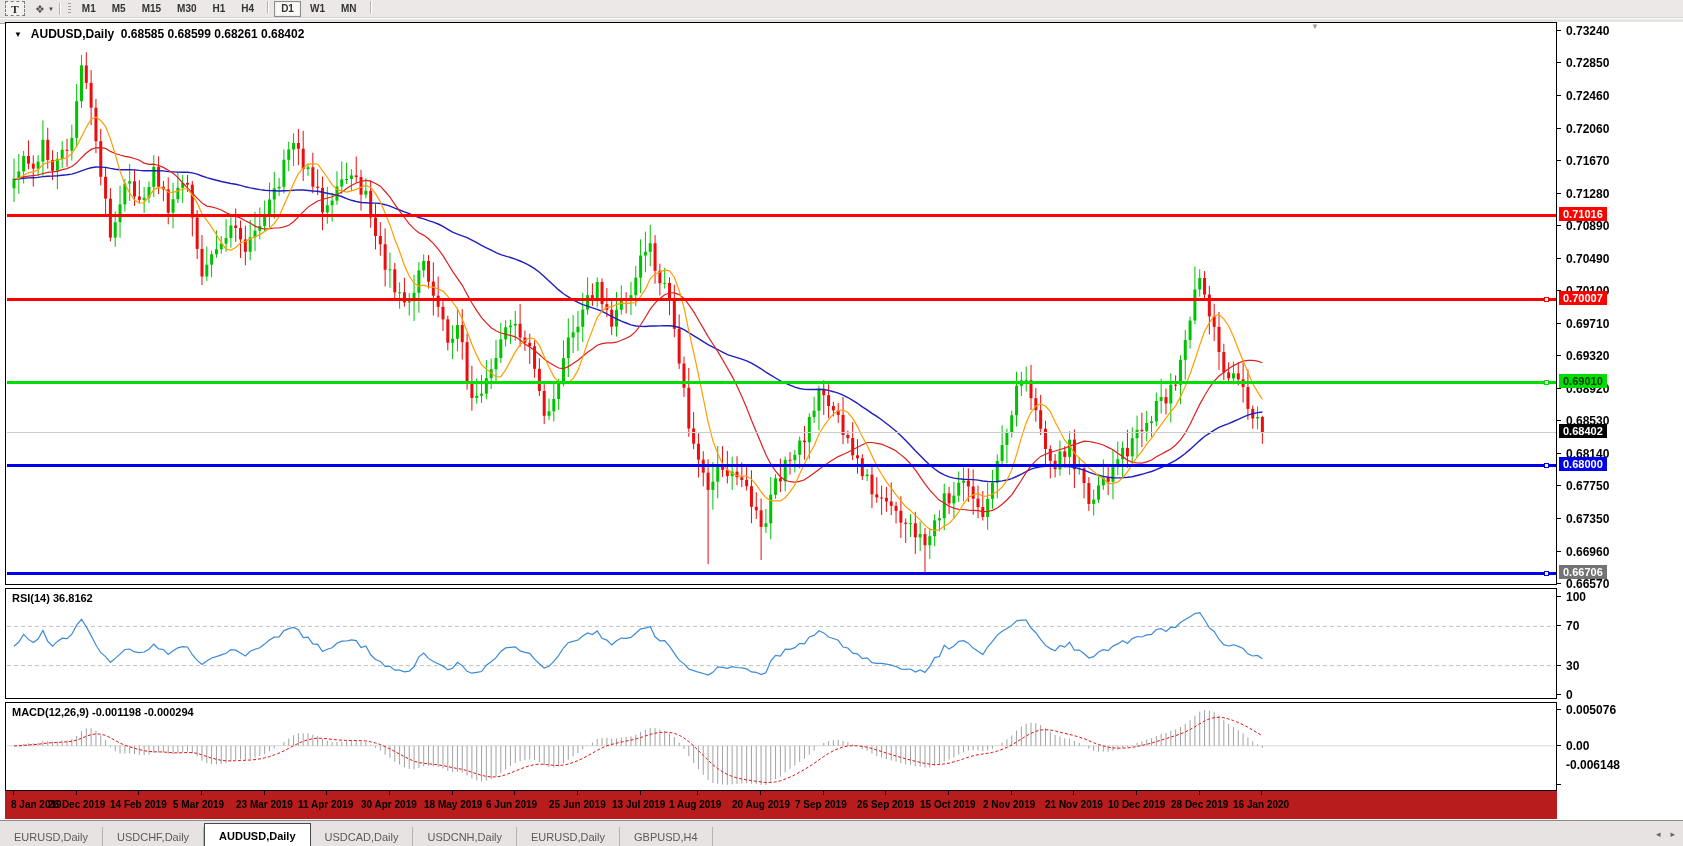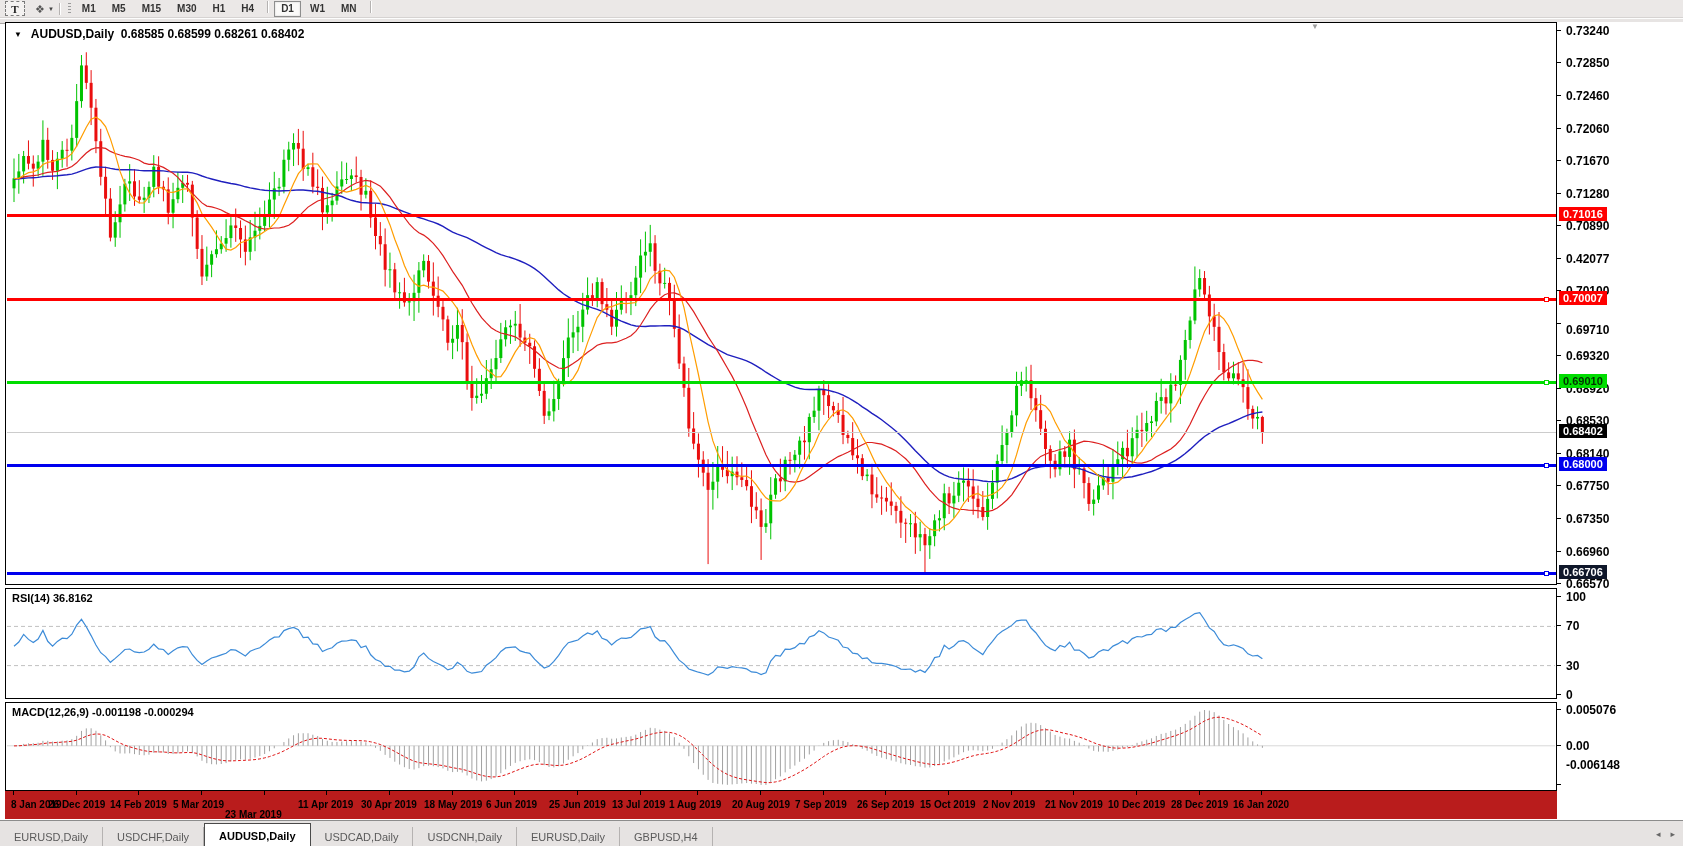--- a/index.html
+++ b/index.html
@@ -909,46 +909,46 @@
       <div class="ticklabel" style="top: 67px;">0.72460</div>
       <div class="tickmark" style="top: 106px;"></div>
       <div class="ticklabel" style="top: 100px;">0.72060</div>
       <div class="tickmark" style="top: 138px;"></div>
       <div class="ticklabel" style="top: 132px;">0.71670</div>
       <div class="tickmark" style="top: 171px;"></div>
       <div class="ticklabel" style="top: 165px;">0.71280</div>
       <div class="tickmark" style="top: 203px;"></div>
       <div class="ticklabel" style="top: 197px;">0.70890</div>
       <div class="tickmark" style="top: 236px;"></div>
-      <div class="ticklabel" style="top: 230px;">0.42077</div>
+      <div class="ticklabel" style="top: 230px;">0.70490</div>
       <div class="tickmark" style="top: 268px;"></div>
       <div class="ticklabel" style="top: 262px;">0.70100</div>
       <div class="tickmark" style="top: 301px;"></div>
-      <div class="ticklabel" style="top: 295px; margin-top: 6px;">0.69710</div>
+      <div class="ticklabel" style="top: 295px;">0.69710</div>
       <div class="tickmark" style="top: 333px;"></div>
       <div class="ticklabel" style="top: 327px;">0.69320</div>
       <div class="tickmark" style="top: 366px;"></div>
       <div class="ticklabel" style="top: 360px;">0.68920</div>
       <div class="tickmark" style="top: 398px;"></div>
       <div class="ticklabel" style="top: 392px;">0.68530</div>
       <div class="tickmark" style="top: 431px;"></div>
       <div class="ticklabel" style="top: 425px;">0.68140</div>
       <div class="tickmark" style="top: 463px;"></div>
       <div class="ticklabel" style="top: 457px;">0.67750</div>
       <div class="tickmark" style="top: 496px;"></div>
       <div class="ticklabel" style="top: 490px;">0.67350</div>
       <div class="tickmark" style="top: 529px;"></div>
       <div class="ticklabel" style="top: 523px;">0.66960</div>
       <div class="tickmark" style="top: 561px;"></div>
       <div class="ticklabel" style="top: 555px;">0.66570</div>
       <div class="pricetag" style="top: 185px; background: rgb(255, 0, 0); color: rgb(255, 255, 255);">0.71016</div>
       <div class="pricetag" style="top: 269px; background: rgb(255, 0, 0); color: rgb(255, 255, 255);">0.70007</div>
       <div class="pricetag" style="top: 352px; background: rgb(0, 221, 0); color: rgb(0, 51, 0);">0.69010</div>
       <div class="pricetag" style="top: 435px; background: rgb(0, 0, 238); color: rgb(255, 255, 255);">0.68000</div>
-      <div class="pricetag" style="top: 543px; background: #0f172a; color: rgb(255, 255, 255);">0.66706</div>
+      <div class="pricetag" style="top: 543px; background: #737373; color: rgb(255, 255, 255);">0.66706</div>
       <div class="pricetag" style="top: 402px; background: rgb(0, 0, 0); color: rgb(255, 255, 255);">0.68402</div>
       <div class="tickmark" style="top: 574px;"></div>
       <div class="ticklabel" style="top: 568px;">100</div>
       <div class="tickmark" style="top: 603px;"></div>
       <div class="ticklabel" style="top: 597px;">70</div>
       <div class="tickmark" style="top: 643px;"></div>
       <div class="ticklabel" style="top: 637px;">30</div>
       <div class="tickmark" style="top: 672px;"></div>
       <div class="ticklabel" style="top: 666px;">0</div>
       <div class="tickmark" style="top: 687px;"></div>
@@ -961,21 +961,21 @@
   <div id="date-axis">
       <div class="datetick" style="left: 8px;"></div>
       <div class="datelabel" style="left: 6px;">8 Jan 2019</div>
       <div class="datetick" style="left: 71px;"></div>
       <div class="datelabel" style="left: 43px;">26 Dec 2019</div>
       <div class="datetick" style="left: 133px;"></div>
       <div class="datelabel" style="left: 105px;">14 Feb 2019</div>
       <div class="datetick" style="left: 196px;"></div>
       <div class="datelabel" style="left: 168px;">5 Mar 2019</div>
       <div class="datetick" style="left: 259px;"></div>
-      <div class="datelabel" style="left: 220px; margin-top: 10px;">23 Mar 2019</div>
+      <div class="datelabel" style="left: 231px;">23 Mar 2019</div>
       <div class="datetick" style="left: 321px;"></div>
       <div class="datelabel" style="left: 293px;">11 Apr 2019</div>
       <div class="datetick" style="left: 384px;"></div>
       <div class="datelabel" style="left: 356px;">30 Apr 2019</div>
       <div class="datetick" style="left: 447px;"></div>
       <div class="datelabel" style="left: 419px;">18 May 2019</div>
       <div class="datetick" style="left: 509px;"></div>
       <div class="datelabel" style="left: 481px;">6 Jun 2019</div>
       <div class="datetick" style="left: 572px;"></div>
       <div class="datelabel" style="left: 544px;">25 Jun 2019</div>

